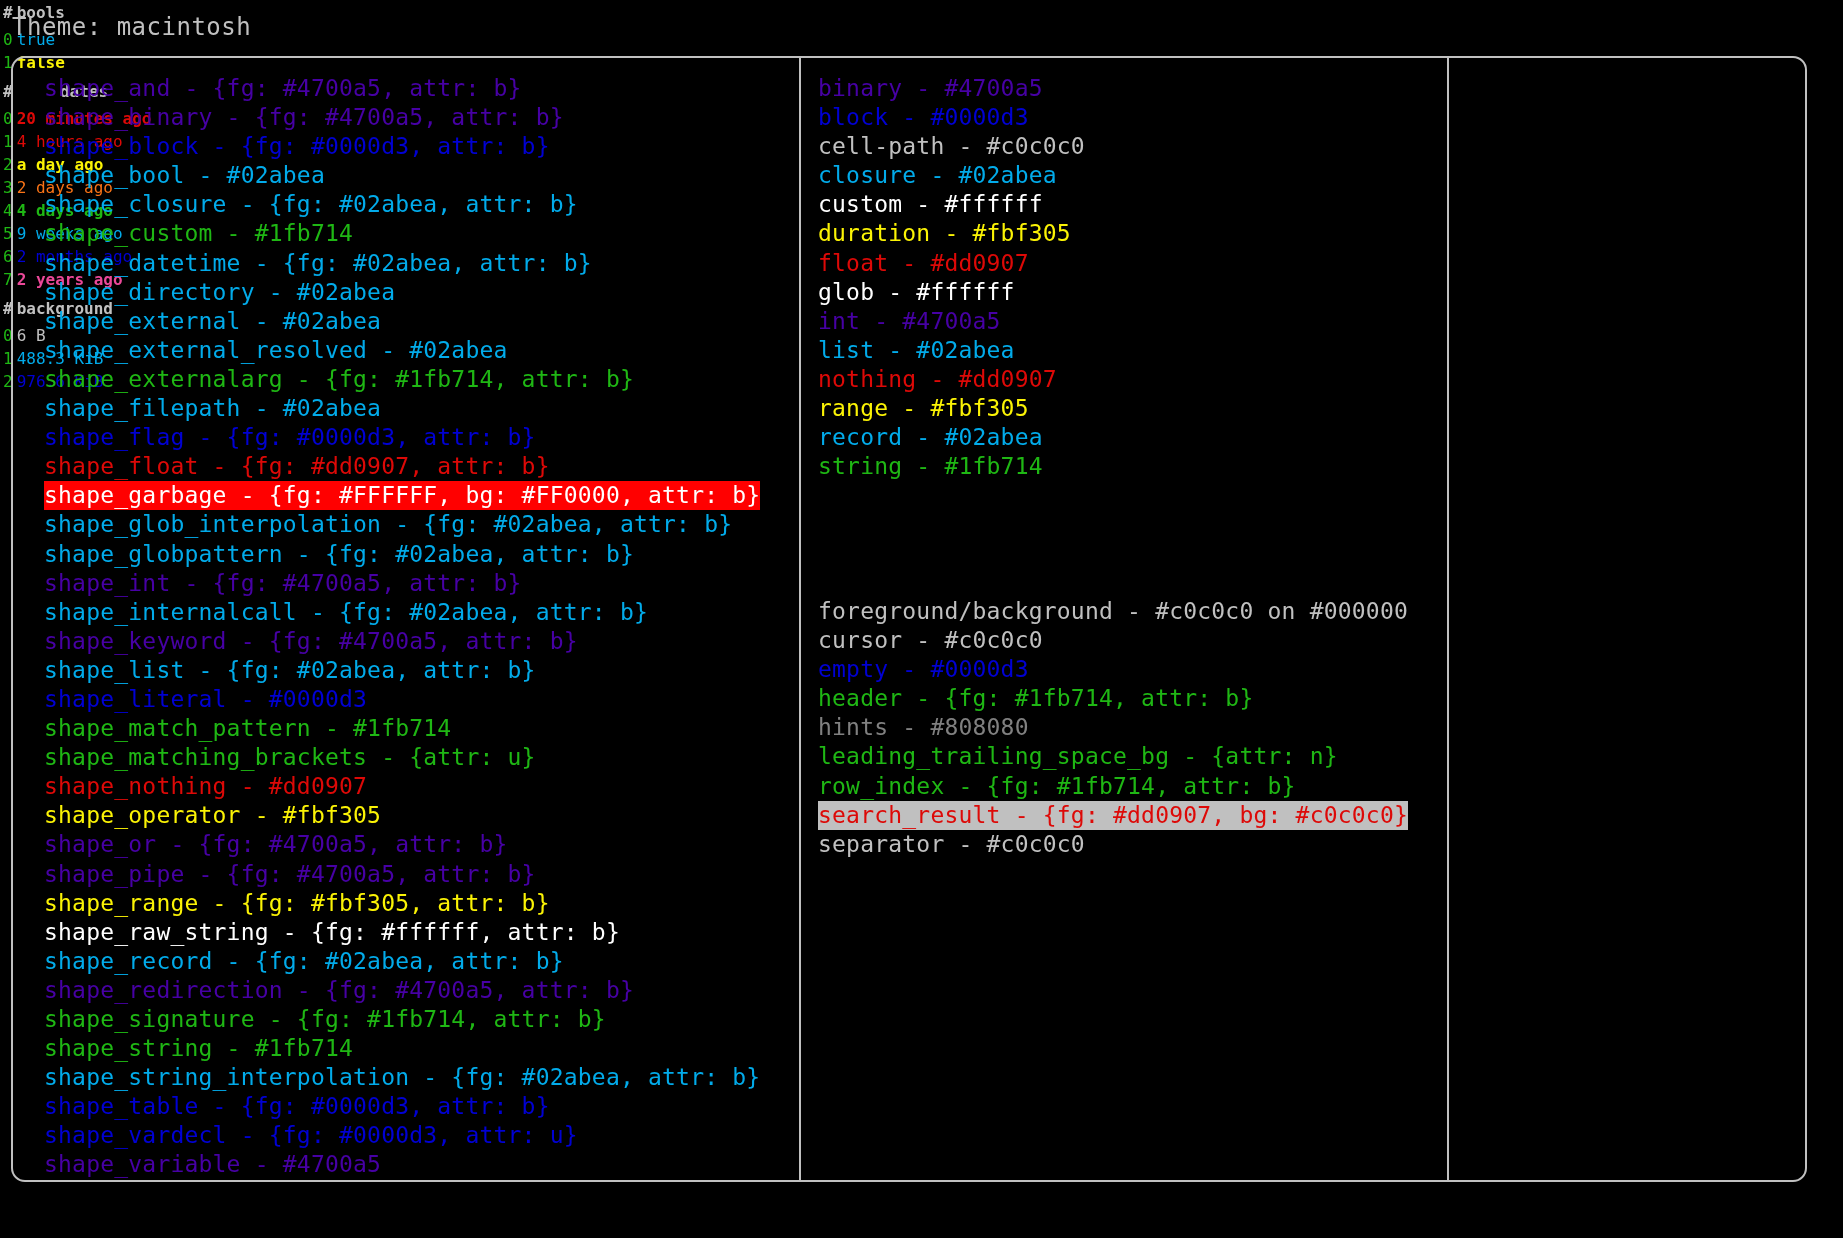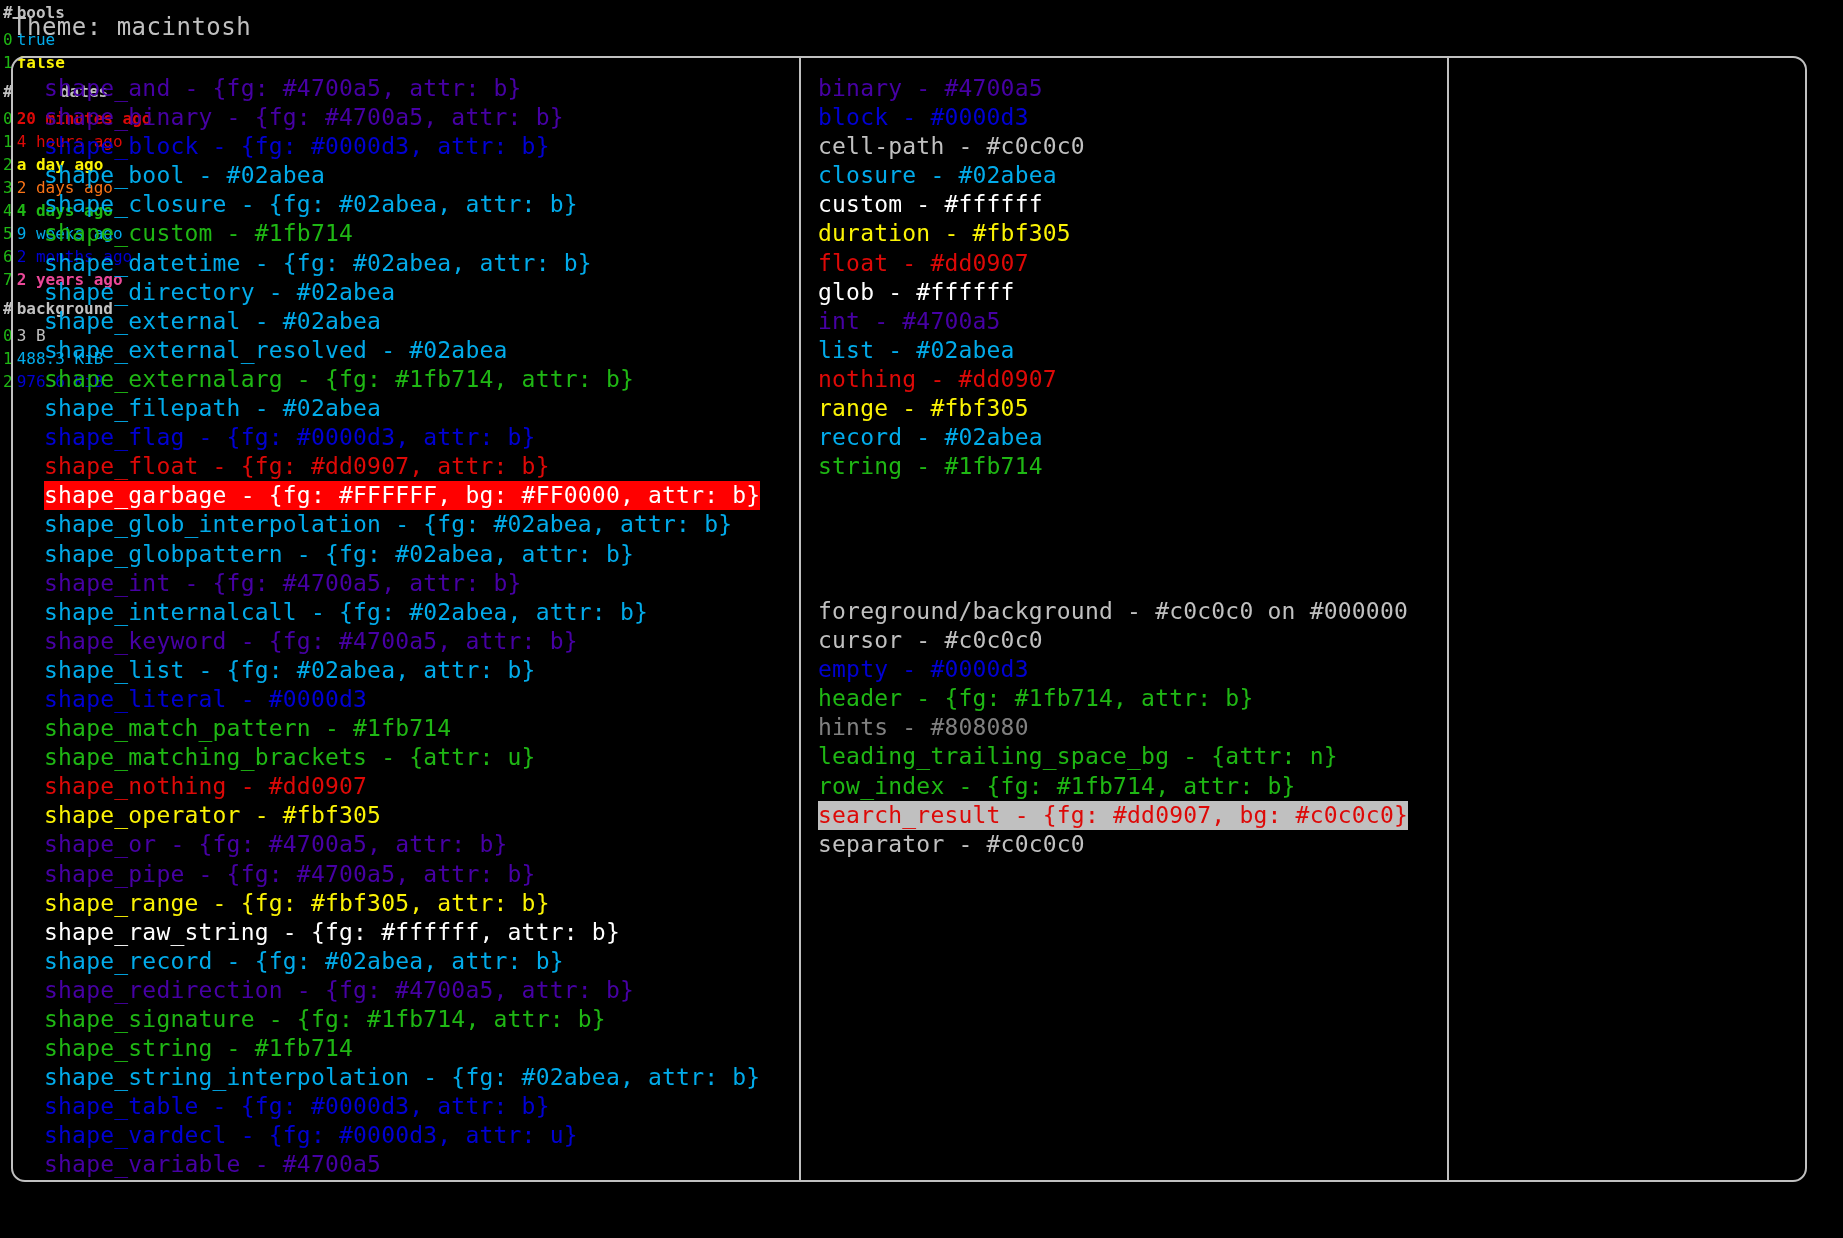--- a/index.html
+++ b/index.html
@@ -175,21 +175,21 @@
         <th class="c-val hsep">background</th>
       </tr>
       </tbody>
         <tbody id="filesizes-body">
           <tr class="padtop">
             <td class="vsep"></td>
             <td></td>
           </tr>
           <tr>
             <td class="c-idx vsep" style="color: rgb(31, 183, 20);">0</td>
-            <td class="c-val right-align" style="color: rgb(192, 192, 192);">3 B</td>
+            <td class="c-val right-align" style="color: rgb(192, 192, 192);">6 B</td>
           </tr>
           <tr>
             <td class="c-idx vsep" style="color: rgb(31, 183, 20);">1</td>
             <td class="c-val right-align" style="color: rgb(2, 171, 234);">488.3 KiB</td>
           </tr>
           <tr>
             <td class="c-idx vsep" style="color: rgb(31, 183, 20);">2</td>
             <td class="c-val right-align" style="color: rgb(0, 0, 211);">976.6 KiB</td>
           </tr>
         </tbody>

